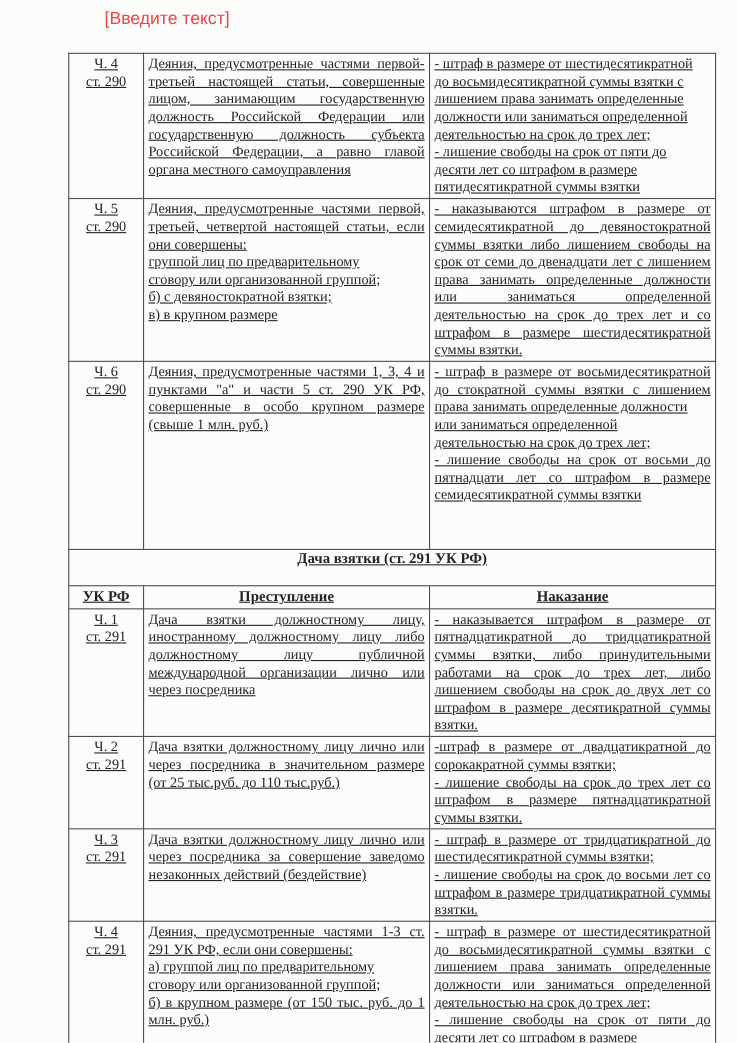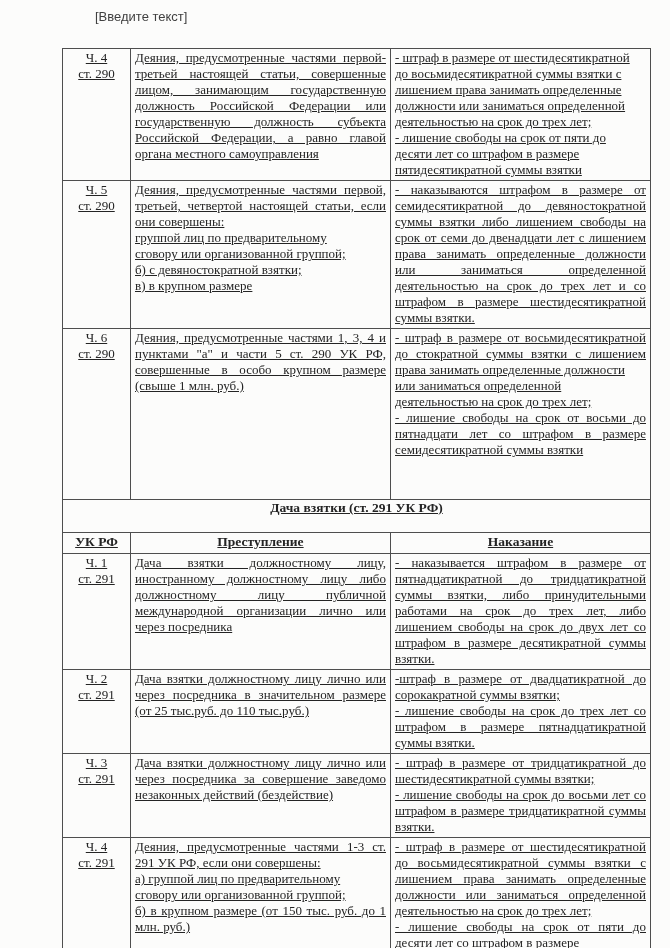--- a/index.html
+++ b/index.html
@@ -6,21 +6,21 @@
   body{
     width:670px;height:948px;position:relative;
     background:#fcfcfb;
     font-family:"Liberation Serif", serif;
     color:#242424;
     overflow:hidden;
   }
   .doc-header{
     position:absolute;left:95px;top:9px;
     font-family:"Liberation Sans", sans-serif;
-    font-size:13px;color:#404040;
+    font-size:16px;color:#ef4444;
   }
   table.law-table{
     position:absolute;left:62px;top:48px;width:588px;
     border-collapse:collapse;table-layout:fixed;text-decoration:underline;
   }
   col.c1{width:68px;} col.c2{width:260px;} col.c3{width:260px;}
   td{
     border:1px solid #4e4e4e;
     vertical-align:top;
     padding:1px 4px 2px 4px;

